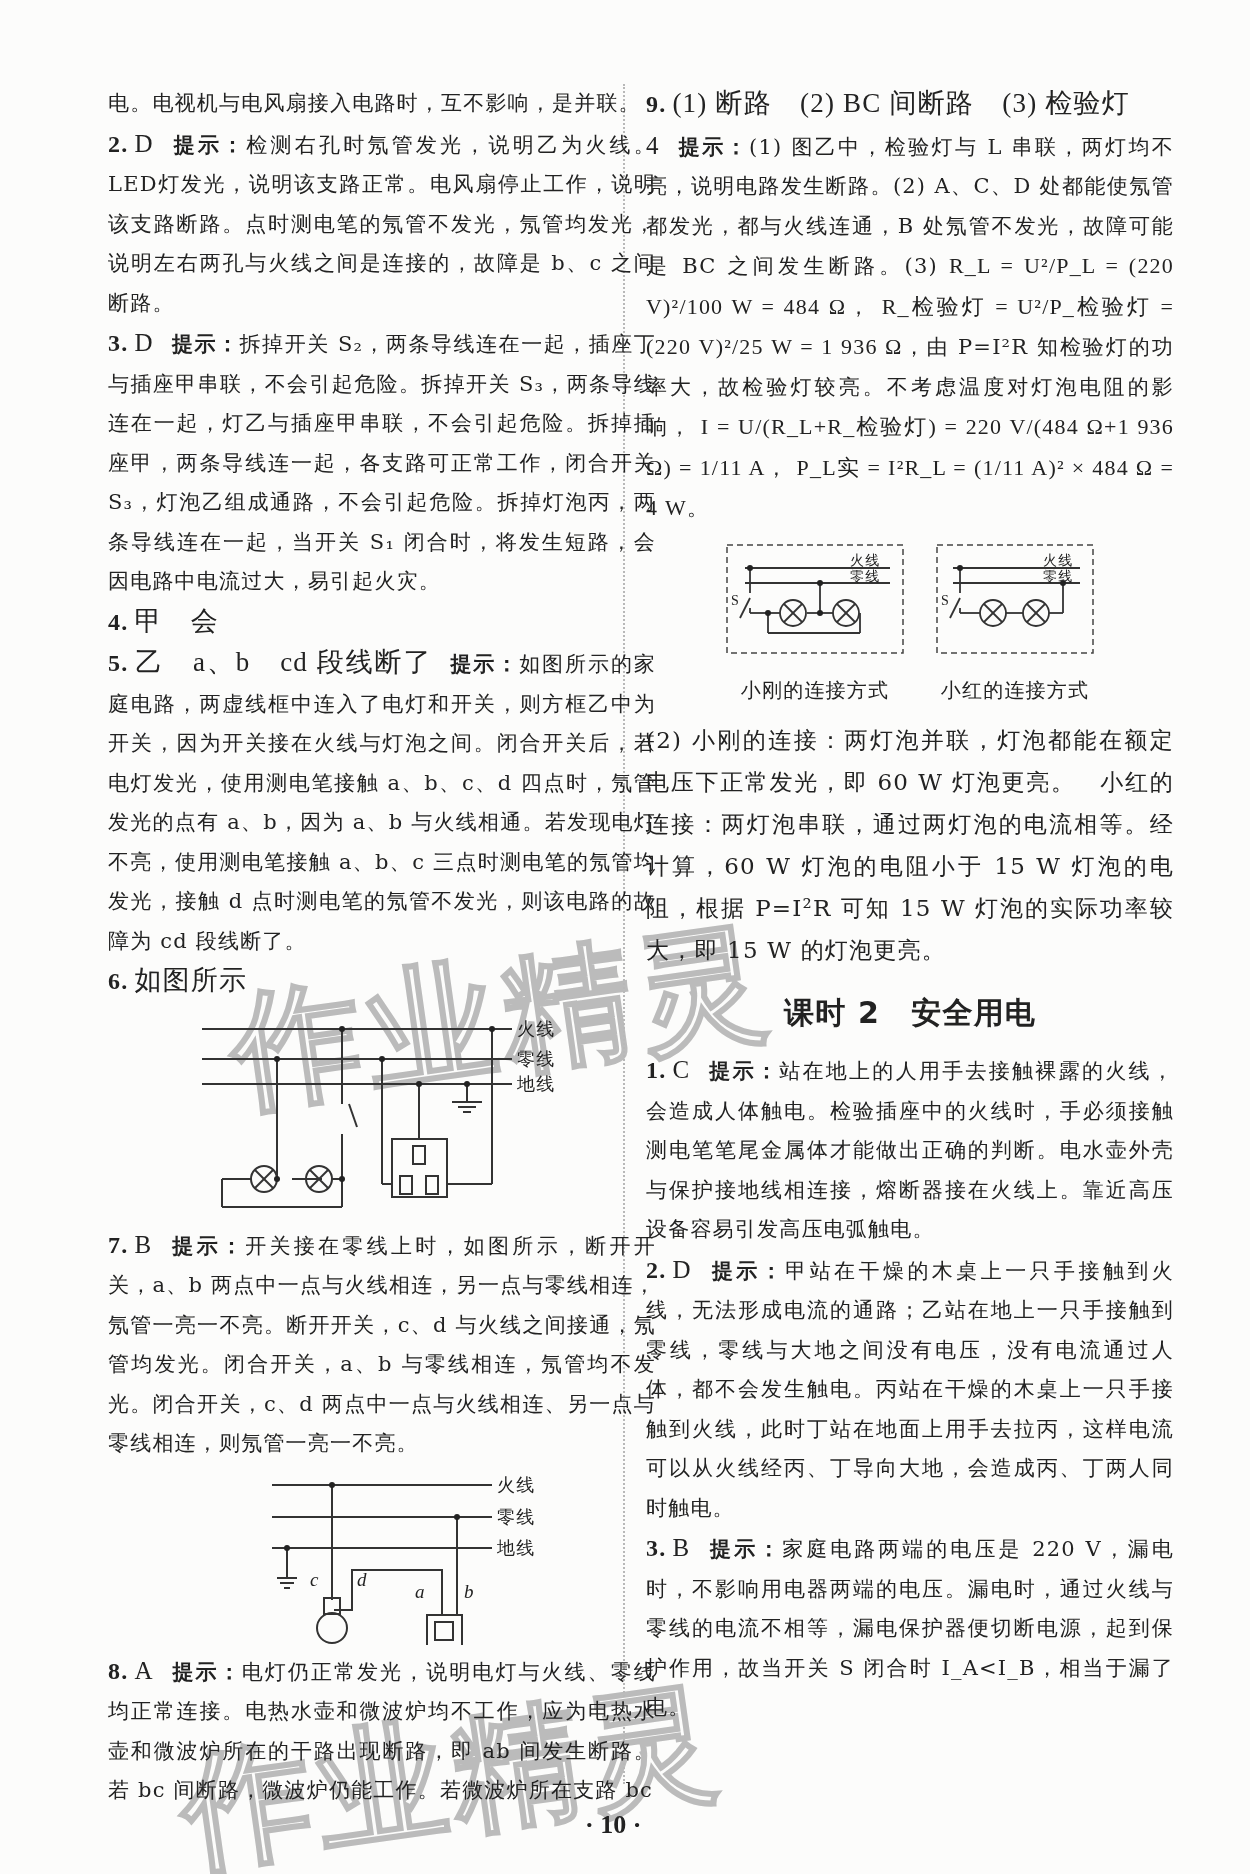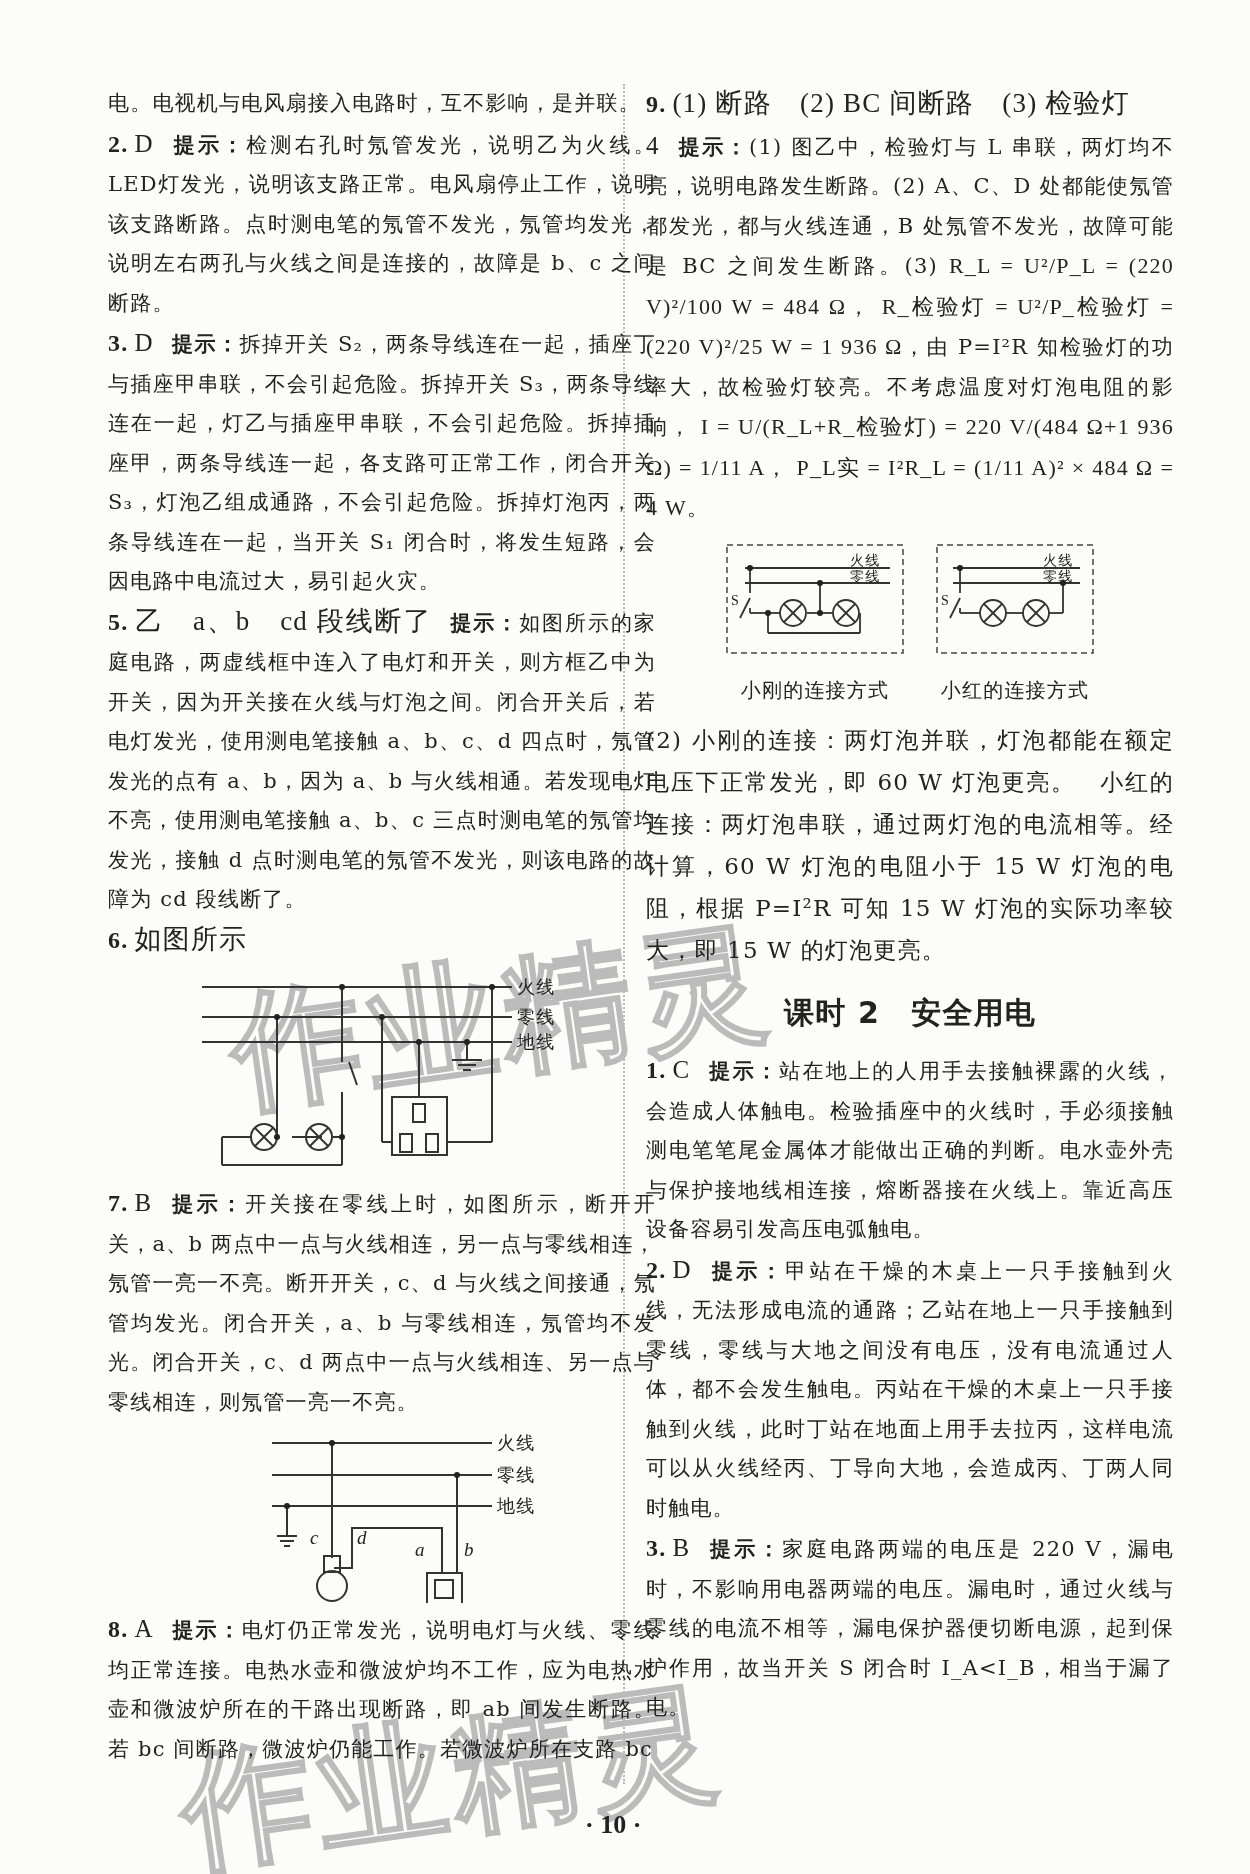--- a/index.html
+++ b/index.html
@@ -60,20 +60,23 @@
     <p>电。电视机与电风扇接入电路时，互不影响，是并联。</p>
 
     <p>
       <span class="num">2.</span><span class="ans">D</span><span class="hint">提示：</span><span>检测右孔时氖管发光，说明乙为火线。LED灯发光，说明该支路正常。电风扇停止工作，说明该支路断路。点时测电笔的氖管不发光，氖管均发光，说明左右两孔与火线之间是连接的，故障是 b、c 之间断路。</span>
     </p>
 
     <p>
       <span class="num">3.</span><span class="ans">D</span><span class="hint">提示：</span><span>拆掉开关 S₂，两条导线连在一起，插座丁与插座甲串联，不会引起危险。拆掉开关 S₃，两条导线连在一起，灯乙与插座甲串联，不会引起危险。拆掉插座甲，两条导线连一起，各支路可正常工作，闭合开关 S₃，灯泡乙组成通路，不会引起危险。拆掉灯泡丙，两条导线连在一起，当开关 S₁ 闭合时，将发生短路，会因电路中电流过大，易引起火灾。</span>
     </p>
 
+    <p>
+      <span class="num">4.</span><span class="ans big">甲　会</span>
+    </p>
 
     <p>
       <span class="num">5.</span><span class="ans big">乙　a、b　cd 段线断了</span><span class="hint">提示：</span><span>如图所示的家庭电路，两虚线框中连入了电灯和开关，则方框乙中为开关，因为开关接在火线与灯泡之间。闭合开关后，若电灯发光，使用测电笔接触 a、b、c、d 四点时，氖管发光的点有 a、b，因为 a、b 与火线相通。若发现电灯不亮，使用测电笔接触 a、b、c 三点时测电笔的氖管均发光，接触 d 点时测电笔的氖管不发光，则该电路的故障为 cd 段线断了。</span>
     </p>
 
     <p>
       <span class="num">6.</span><span class="ans big">如图所示</span>
     </p>
 
     <svg class="fig" width="400" height="210" viewBox="0 0 400 210">

